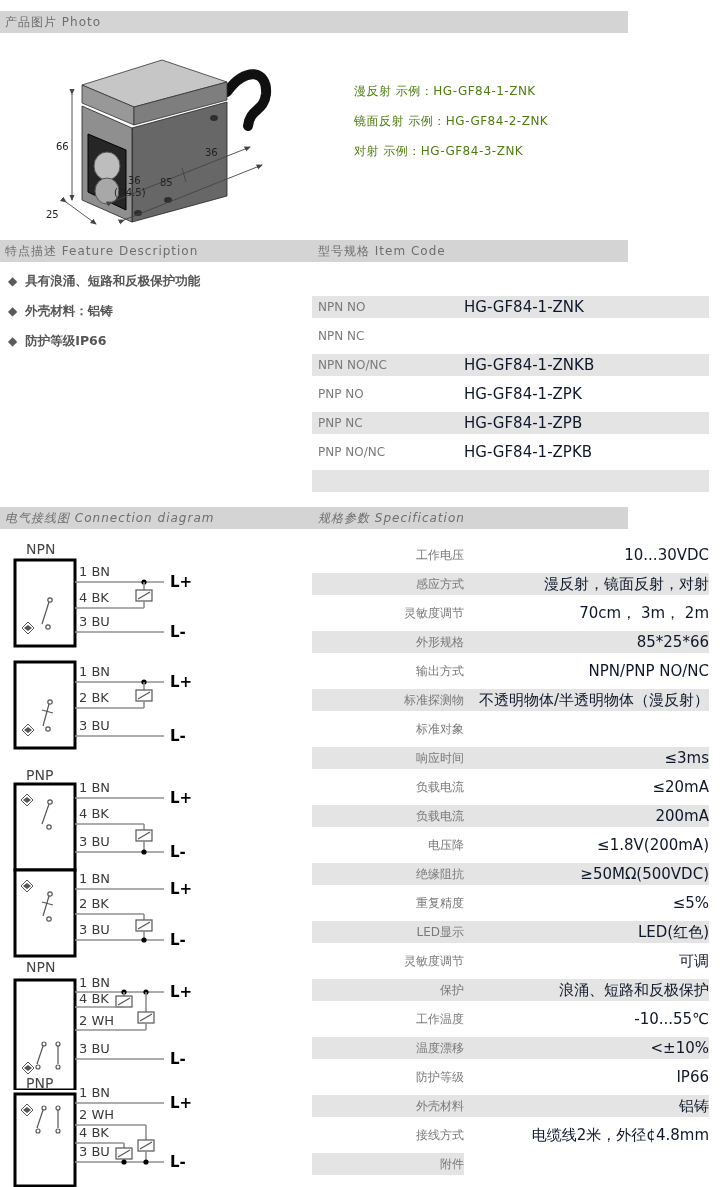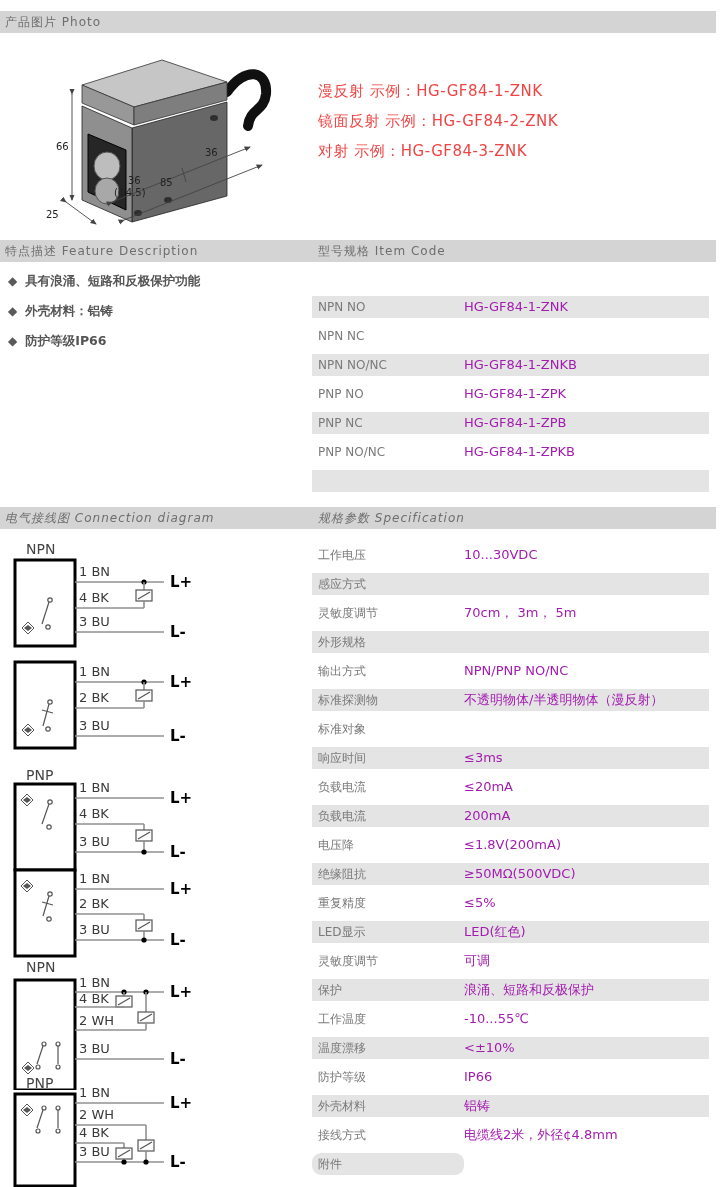--- a/index.html
+++ b/index.html
@@ -1,32 +1,32 @@
 <!DOCTYPE html>
 <html><head>
 <meta charset="utf-8">
 <style>
   html,body{margin:0;padding:0;background:#fff;}
   body{font-family:"DejaVu Sans","Liberation Sans",sans-serif;}
   .page{position:relative;width:721px;height:1187px;background:#ffffff;overflow:hidden;}
-  .bar{position:absolute;left:0;width:716px;height:22px;background:#d4d4d4;}
+  .bar{position:absolute;left:0;width:628px;height:22px;background:#d4d4d4;}
   .bar span{position:absolute;top:0;line-height:22px;font-size:12px;color:#6e6e6e;letter-spacing:1px;white-space:nowrap;}
   .bar .l{left:5px;} .bar .r{left:318px;}
   .photo-examples{position:absolute;left:318px;top:76px;}
-  .photo-examples div{height:30px;line-height:30px;font-size:15px;color:#ef4444;letter-spacing:.5px;white-space:nowrap;}
+  .photo-examples div{height:30px;line-height:30px;font-size:12px;color:#4d7c0f;letter-spacing:.5px;white-space:nowrap;margin-left:36px;}
   .features{position:absolute;left:8px;top:272px;width:300px;}
   .feature{height:30px;line-height:18px;font-size:12.5px;font-weight:bold;color:#555;display:flex;}
   .feature .bullet{font-size:12px;color:#5a5a5a;margin-right:8px;}
   .tbl{position:absolute;left:300px;width:397px;margin-left:12px;}
-  #item-table{top:296px;} #spec-table{top:544px;}
+  #item-table{top:296px;} #spec-table{top:544px;text-align:right;}
   .t-row{display:flex;height:22px;margin-bottom:7px;}
   .t-row.gray{background:#e4e4e4;}
-  .t-row.gray-label .t-label{background:#e4e4e4;border-radius:9px;}
+  .t-row.gray-label .t-label{background:#e4e4e4;}
   .t-label{width:152px;padding-left:6px;box-sizing:border-box;font-size:12px;color:#7a7a7a;line-height:22px;white-space:nowrap;}
-  .t-value{flex:1;font-size:13px;color:#a21caf;line-height:22px;white-space:nowrap;}
+  .t-value{flex:1;font-size:15px;color:#0f172a;line-height:22px;white-space:nowrap;}
   svg text{font-family:"DejaVu Sans","Liberation Sans",sans-serif;}
   .diag{position:absolute;left:12px;}
   .lbl{font-size:13px;fill:#3a3a3a;}
   .pw{font-size:15px;font-weight:bold;fill:#000;}
   .dg{font-size:14px;fill:#444;}
   .wire{stroke:#909090;stroke-width:1.6;fill:none;}
   .box{fill:#fff;stroke:#000;stroke-width:3;}
   .ld{fill:#fdfdfd;stroke:#555;stroke-width:1.2;}
   .sw{stroke:#555;stroke-width:1.2;fill:none;}
   .dim{stroke:#444;stroke-width:0.9;fill:none;}
@@ -312,27 +312,29 @@
     <text class="pw" x="158" y="91">L-</text>
   </svg>
 
   <div class="tbl" id="spec-table">
       <div class="t-row">
         <div class="t-label">工作电压</div>
         <div class="t-value">10...30VDC</div>
       </div>
       <div class="t-row gray">
         <div class="t-label">感应方式</div>
+        <div class="t-value">漫反射，镜面反射，对射</div>
       </div>
       <div class="t-row">
         <div class="t-label">灵敏度调节</div>
-        <div class="t-value">70cm， 3m， 5m</div>
+        <div class="t-value">70cm， 3m， 2m</div>
       </div>
       <div class="t-row gray">
         <div class="t-label">外形规格</div>
+        <div class="t-value">85*25*66</div>
       </div>
       <div class="t-row">
         <div class="t-label">输出方式</div>
         <div class="t-value">NPN/PNP NO/NC</div>
       </div>
       <div class="t-row gray">
         <div class="t-label">标准探测物</div>
         <div class="t-value">不透明物体/半透明物体（漫反射）</div>
       </div>
       <div class="t-row">

